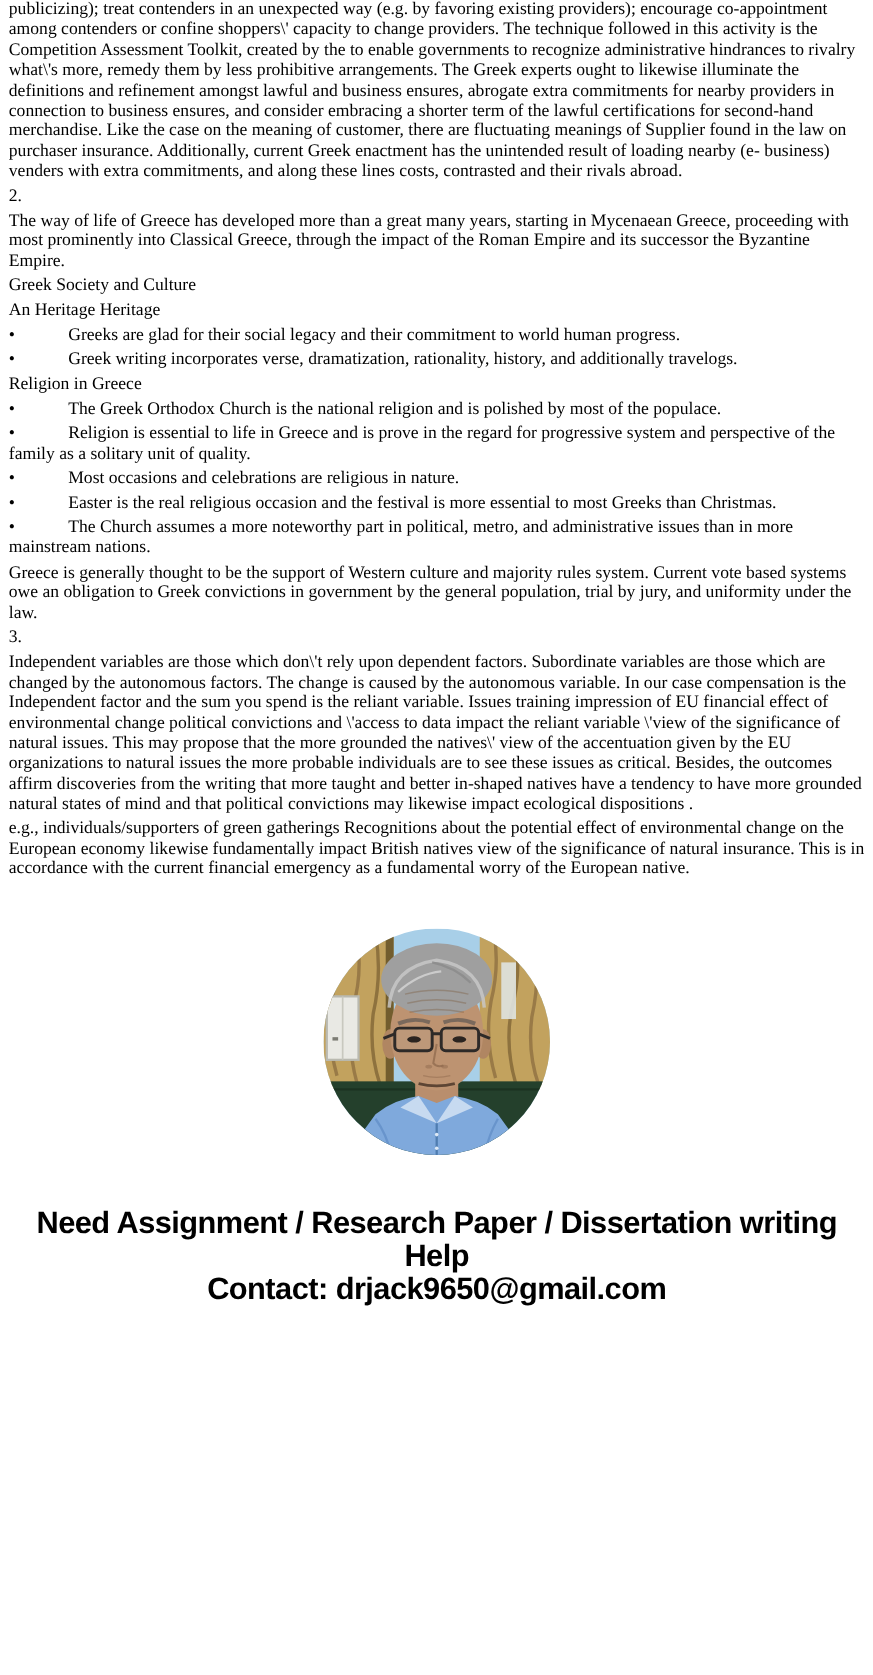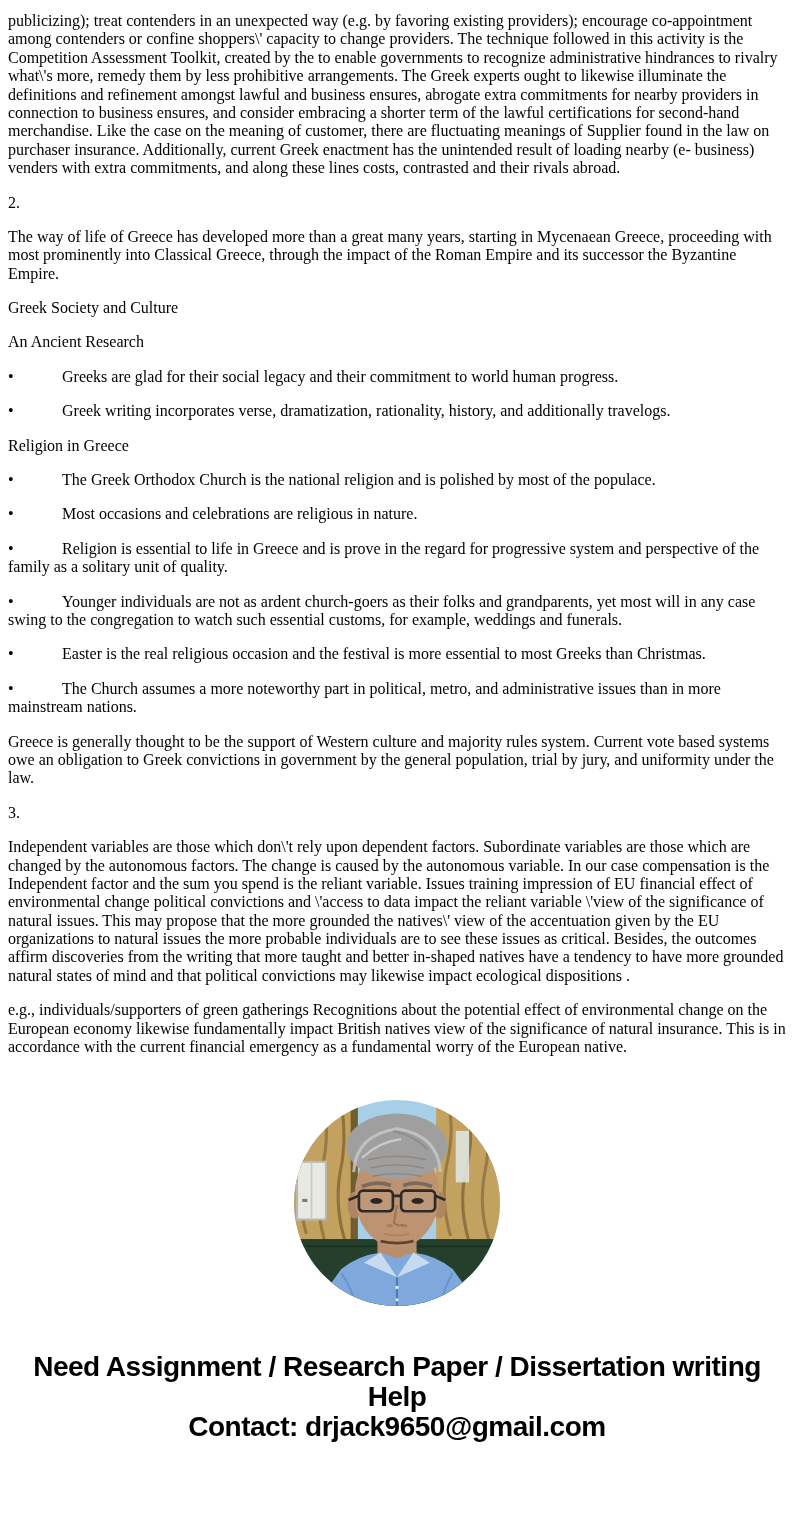--- a/index.html
+++ b/index.html
@@ -6,21 +6,21 @@
   .doc {
     width: 794px;
     box-sizing: border-box;
     font-family: "Liberation Serif", "DejaVu Serif", serif;
     font-size: 16px;
     color: #000000;
     padding: 0 8px;
     margin-top: -4px;
     overflow: hidden;
   }
-  .doc p { margin: 16px 0; line-height: 1.15; }
+  .doc p { margin: 4px 0; line-height: 1.15; }
   .bullet .bchar { display: inline-block; width: 54px; }
   .portrait-wrap { text-align: center; margin-top: 44px; }
   .portrait { width: 206px; height: 206px; display: inline-block; }
   .footer {
     font-family: "Liberation Sans", "DejaVu Sans", sans-serif;
     font-weight: 700;
     font-size: 28px;
     line-height: 30px;
     letter-spacing: -0.5px;
     text-align: center;
@@ -35,37 +35,36 @@
 <div class="doc">
 
   <p>publicizing); treat contenders in an unexpected way (e.g. by favoring existing providers); encourage co-appointment among contenders or confine shoppers\' capacity to change providers. The technique followed in this activity is the Competition Assessment Toolkit, created by the to enable governments to recognize administrative hindrances to rivalry what\'s more, remedy them by less prohibitive arrangements. The Greek experts ought to likewise illuminate the definitions and refinement amongst lawful and business ensures, abrogate extra commitments for nearby providers in connection to business ensures, and consider embracing a shorter term of the lawful certifications for second-hand merchandise. Like the case on the meaning of customer, there are fluctuating meanings of Supplier found in the law on purchaser insurance. Additionally, current Greek enactment has the unintended result of loading nearby (e- business) venders with extra commitments, and along these lines costs, contrasted and their rivals abroad.</p>
 
   <p>2.</p>
 
   <p>The way of life of Greece has developed more than a great many years, starting in Mycenaean Greece, proceeding with most prominently into Classical Greece, through the impact of the Roman Empire and its successor the Byzantine Empire.</p>
 
   <p>Greek Society and Culture</p>
 
-  <p>An Ancient Research</p>
+  <p>An Heritage Heritage</p>
 
   <p class="bullet"><span class="bchar">•</span><span class="btext">Greeks are glad for their social legacy and their commitment to world human progress.</span></p>
 
 
 
   <p class="bullet"><span class="bchar">•</span><span class="btext">Greek writing incorporates verse, dramatization, rationality, history, and additionally travelogs.</span></p>
 
   <p>Religion in Greece</p>
 
   <p class="bullet"><span class="bchar">•</span><span class="btext">The Greek Orthodox Church is the national religion and is polished by most of the populace.</span></p>
 
+  <p class="bullet"><span class="bchar">•</span><span class="btext">Religion is essential to life in Greece and is prove in the regard for progressive system and perspective of the family as a solitary unit of quality.</span></p>
+
   <p class="bullet"><span class="bchar">•</span><span class="btext">Most occasions and celebrations are religious in nature.</span></p>
 
-  <p class="bullet"><span class="bchar">•</span><span class="btext">Religion is essential to life in Greece and is prove in the regard for progressive system and perspective of the family as a solitary unit of quality.</span></p>
-
-  <p class="bullet"><span class="bchar">•</span><span class="btext">Younger individuals are not as ardent church-goers as their folks and grandparents, yet most will in any case swing to the congregation to watch such essential customs, for example, weddings and funerals.</span></p>
 
   <p class="bullet"><span class="bchar">•</span><span class="btext">Easter is the real religious occasion and the festival is more essential to most Greeks than Christmas.</span></p>
 
   <p class="bullet"><span class="bchar">•</span><span class="btext">The Church assumes a more noteworthy part in political, metro, and administrative issues than in more mainstream nations.</span></p>
 
   <p>Greece is generally thought to be the support of Western culture and majority rules system. Current vote based systems owe an obligation to Greek convictions in government by the general population, trial by jury, and uniformity under the law.</p>
 
   <p>3.</p>
 
   <p>Independent variables are those which don\'t rely upon dependent factors. Subordinate variables are those which are changed by the autonomous factors. The change is caused by the autonomous variable. In our case compensation is the Independent factor and the sum you spend is the reliant variable. Issues training impression of EU financial effect of environmental change political convictions and \'access to data impact the reliant variable \'view of the significance of natural issues. This may propose that the more grounded the natives\' view of the accentuation given by the EU organizations to natural issues the more probable individuals are to see these issues as critical. Besides, the outcomes affirm discoveries from the writing that more taught and better in-shaped natives have a tendency to have more grounded natural states of mind and that political convictions may likewise impact ecological dispositions .</p>

